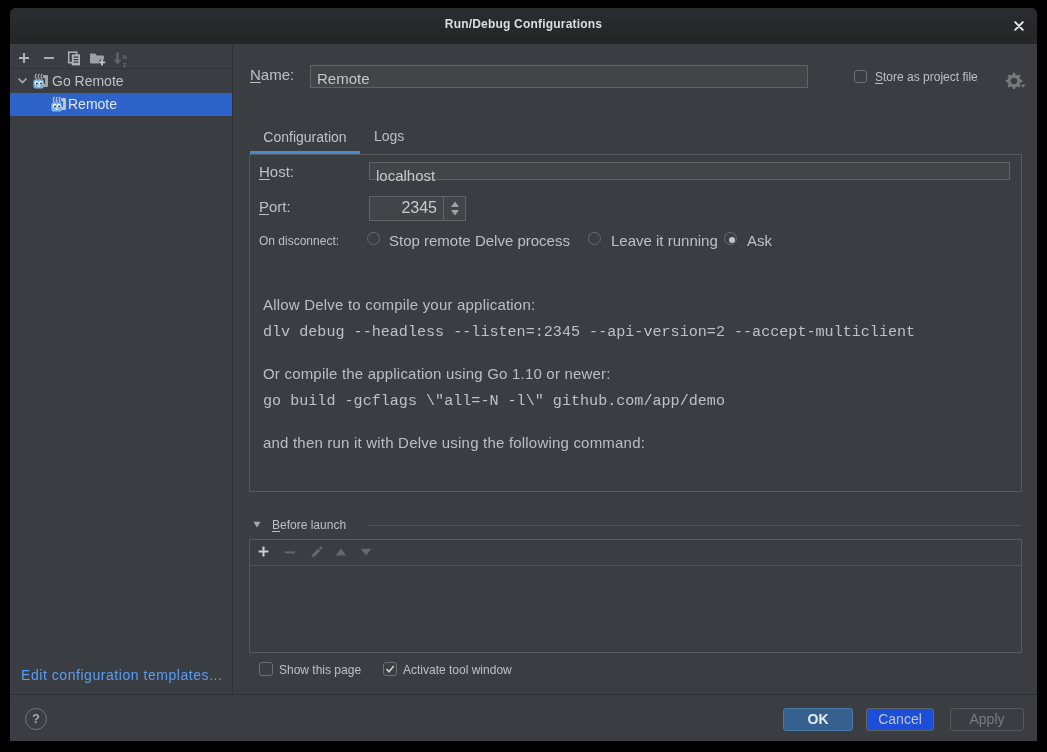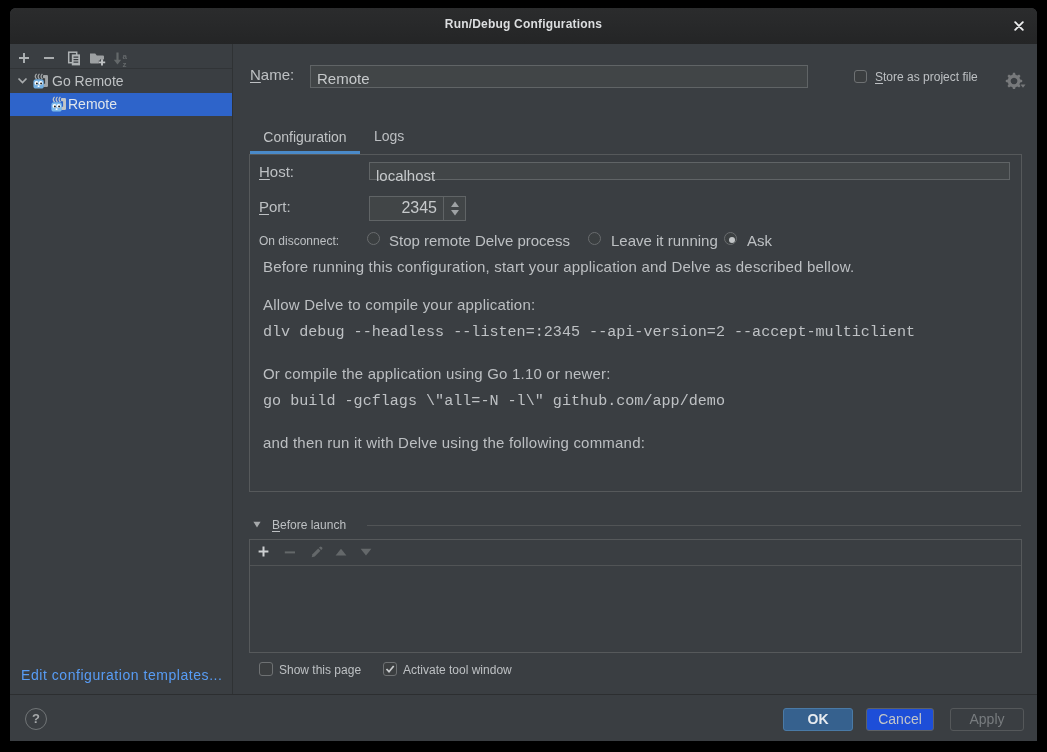--- a/index.html
+++ b/index.html
@@ -137,21 +137,20 @@
   </div>
 
   <div class="lbl14" style="left:249px;top:225px">On disconnect:</div>
   <div class="radio" style="left:357px;top:224px"></div>
   <div class="lbl" style="left:379px;top:224px">Stop remote Delve process</div>
   <div class="radio" style="left:578px;top:224px"></div>
   <div class="lbl" style="left:601px;top:224px">Leave it running</div>
   <div class="radio sel" style="left:714px;top:224px"></div>
   <div class="lbl" style="left:737px;top:224px">Ask</div>
 
-  <div class="sans" style="left:253px;top:251px">Before running this configuration, start your application and Delve as described bellow.</div>
   <div class="sans" style="left:253px;top:289px">Allow Delve to compile your application:</div>
   <div class="mono" style="left:253px;top:316px">dlv debug --headless --listen=:2345 --api-version=2 --accept-multiclient</div>
   <div class="sans" style="left:253px;top:358px">Or compile the application using Go 1.10 or newer:</div>
   <div class="mono" style="left:253px;top:385px">go build -gcflags \"all=-N -l\" github.com/app/demo</div>
   <div class="sans" style="left:253px;top:427px">and then run it with Delve using the following command:</div>
 
   <svg class="abs" style="left:243px;top:513px" width="8" height="7" viewBox="0 0 8 7">
       <path d="M0.4 0.7 H7.6 L4 6.4 Z" fill="#A6A9AB"></path>
     </svg>
   <div class="lbl14" style="left:262px;top:509px"><u>B</u>efore launch</div>

